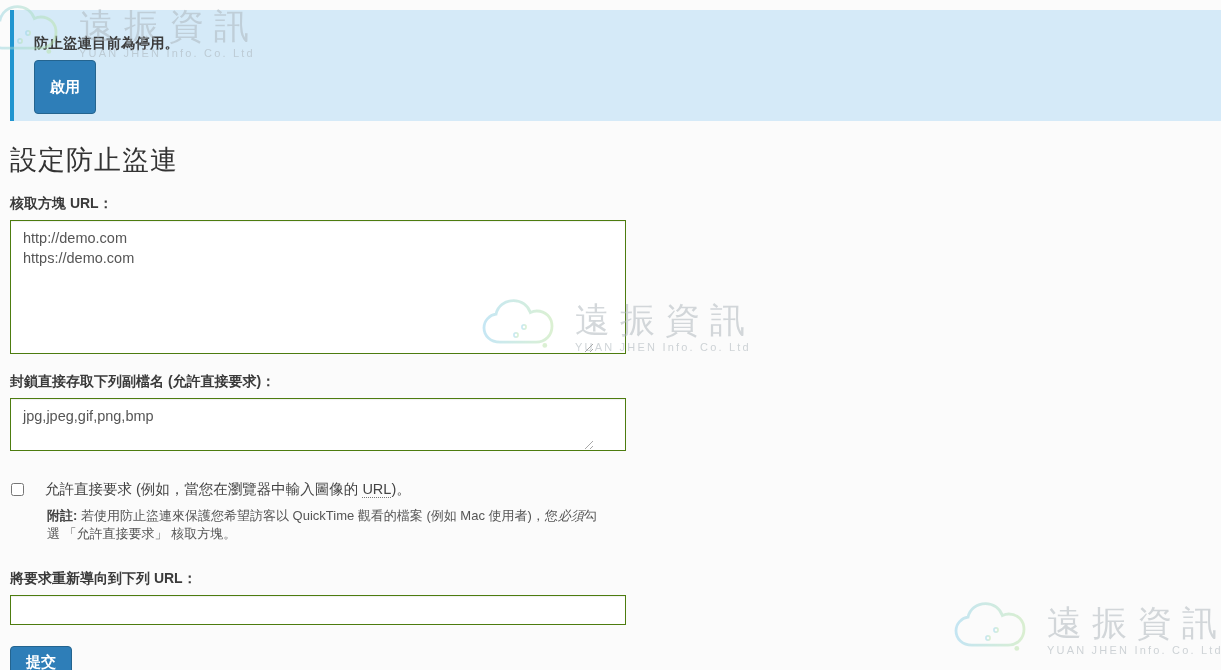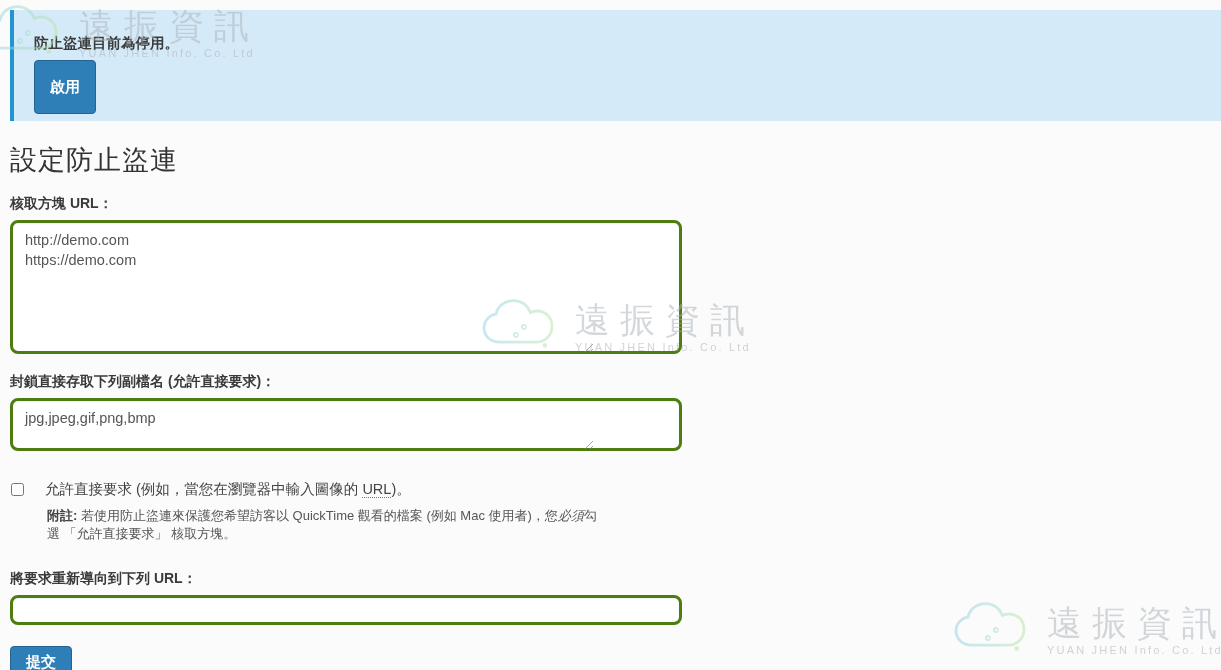--- a/index.html
+++ b/index.html
@@ -57,23 +57,23 @@
     font-weight: 700;
     color: #3a3a3a;
     margin-bottom: 7px;
   }
   .mt-lg { margin-top: 19px; }
   .mt-xl { margin-top: 27px; }
 
   .ta-wrap { position: relative; width: 585px; }
   .ta, .text-input {
     display: block;
-    width: 672px;
-    border: 3px solid #4d7c0f;
-    border-radius: 8px;
+    width: 616px;
+    border: 1px solid #4d7c0f;
+    border-radius: 0;
     background: #ffffff;
     font-family: inherit;
     font-size: 14.5px;
     color: #555555;
     padding: 7px 12px;
     box-shadow: inset 0 1px 1px rgba(0,0,0,0.06);
     resize: none;
     outline: none;
     line-height: 1.4;
   }

